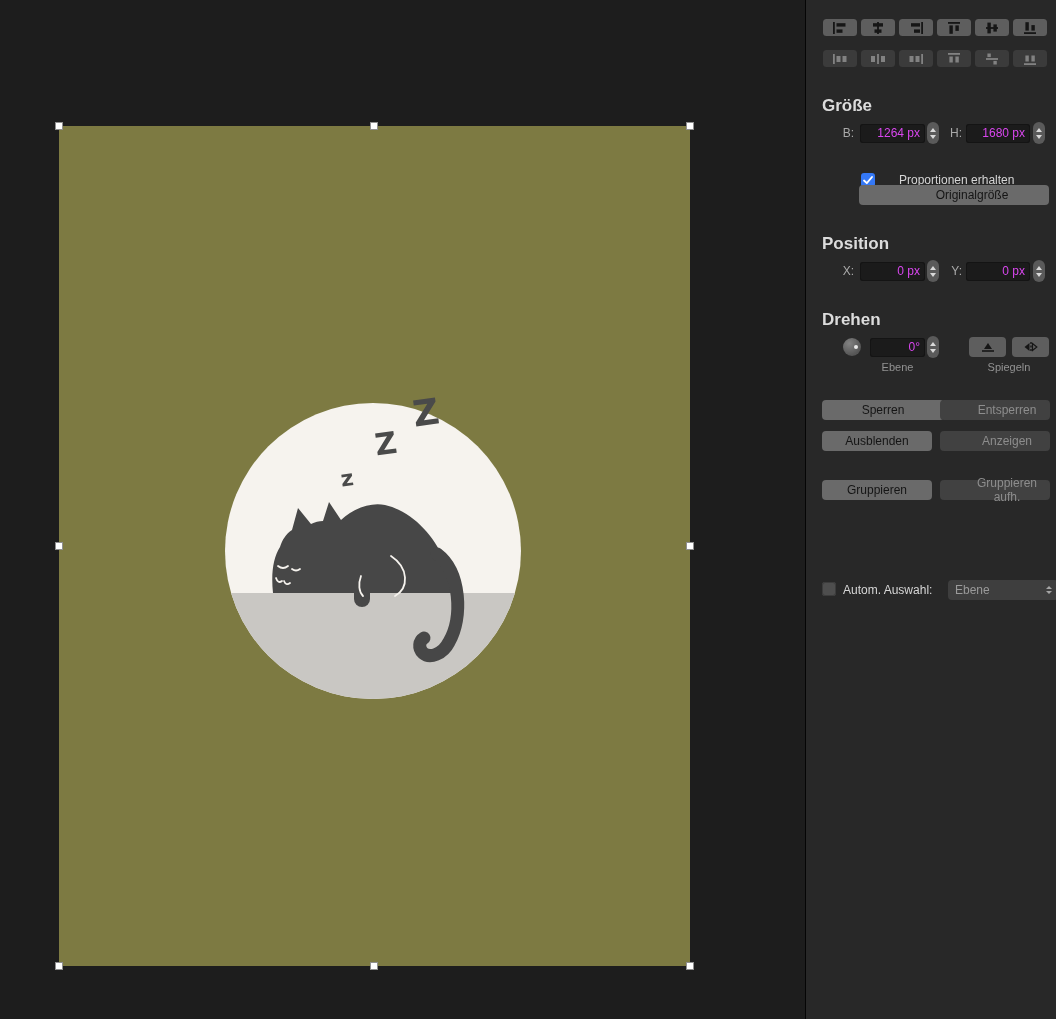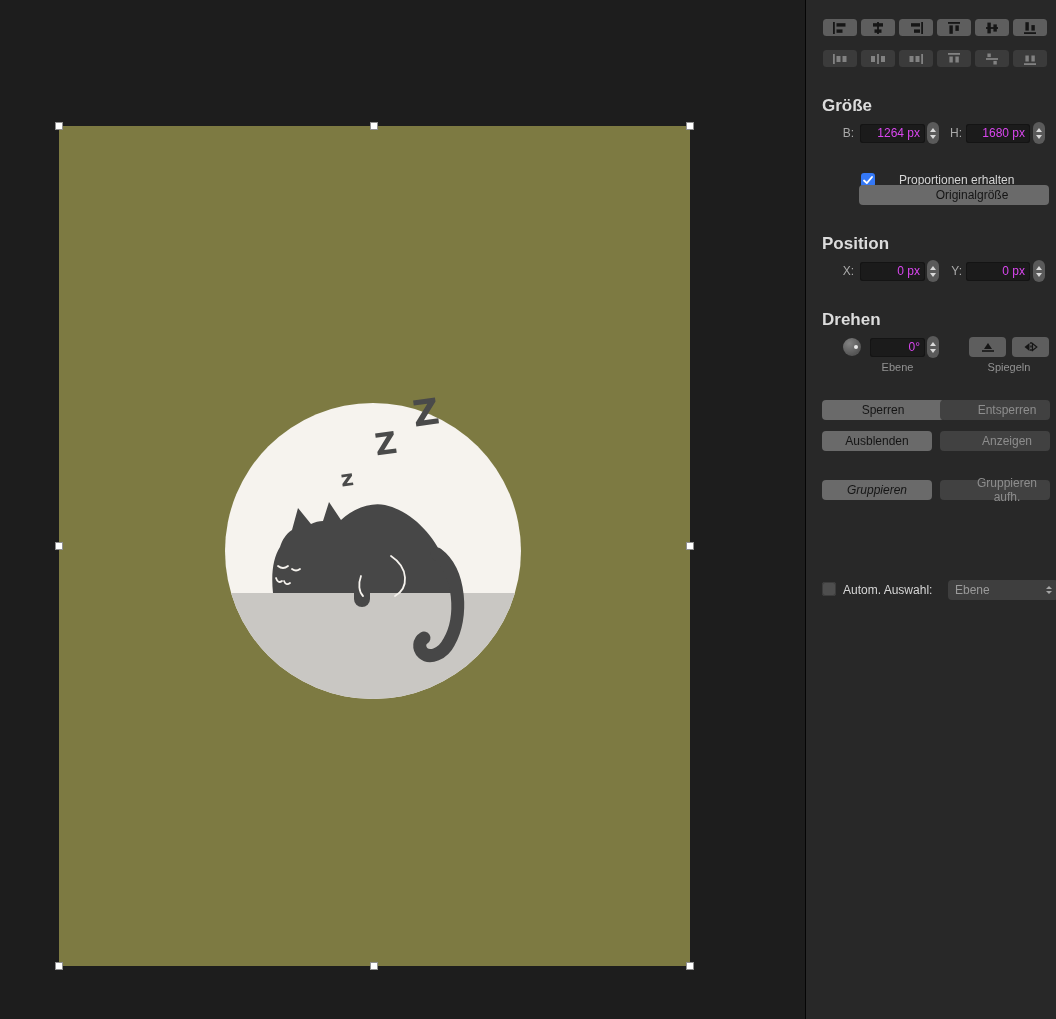--- a/index.html
+++ b/index.html
@@ -291,21 +291,21 @@
   </div>
   <div class="abs caption" style="left:64px; top:361px; width:55px;">Ebene</div>
   <div class="abs caption" style="left:163px; top:361px; width:80px;">Spiegeln</div>
 
   <button class="abs btn on" style="left:16px;  top:400px; width:122px;">Sperren</button>
   <button class="abs btn off" style="left:134px; top:400px; width:110px;">Entsperren</button>
 
   <button class="abs btn on" style="left:16px;  top:431px; width:110px;">Ausblenden</button>
   <button class="abs btn off" style="left:134px; top:431px; width:110px;">Anzeigen</button>
 
-  <button class="abs btn on" style="left:16px;  top:480px; width:110px;font-style:italic;">Gruppieren</button>
+  <button class="abs btn on" style="left:16px;  top:480px; width:110px;">Gruppieren</button>
   <button class="abs btn off" style="left:134px; top:480px; width:110px;">Gruppieren aufh.</button>
 
 
   <div class="abs" style="left:16px; top:579px; width:228px; height:22px;">
     <div class="abs checkbox unchecked" style="left:0; top:3px;"></div>
     <span class="abs cb-label" style="left:21px; top:4px;">Autom. Auswahl:</span>
     <div class="abs dropdown" style="left:126px; top:1px; width:110px;">
       <span>Ebene</span>
       <span class="dd-chevrons">
           <span class="tri-up"></span>

